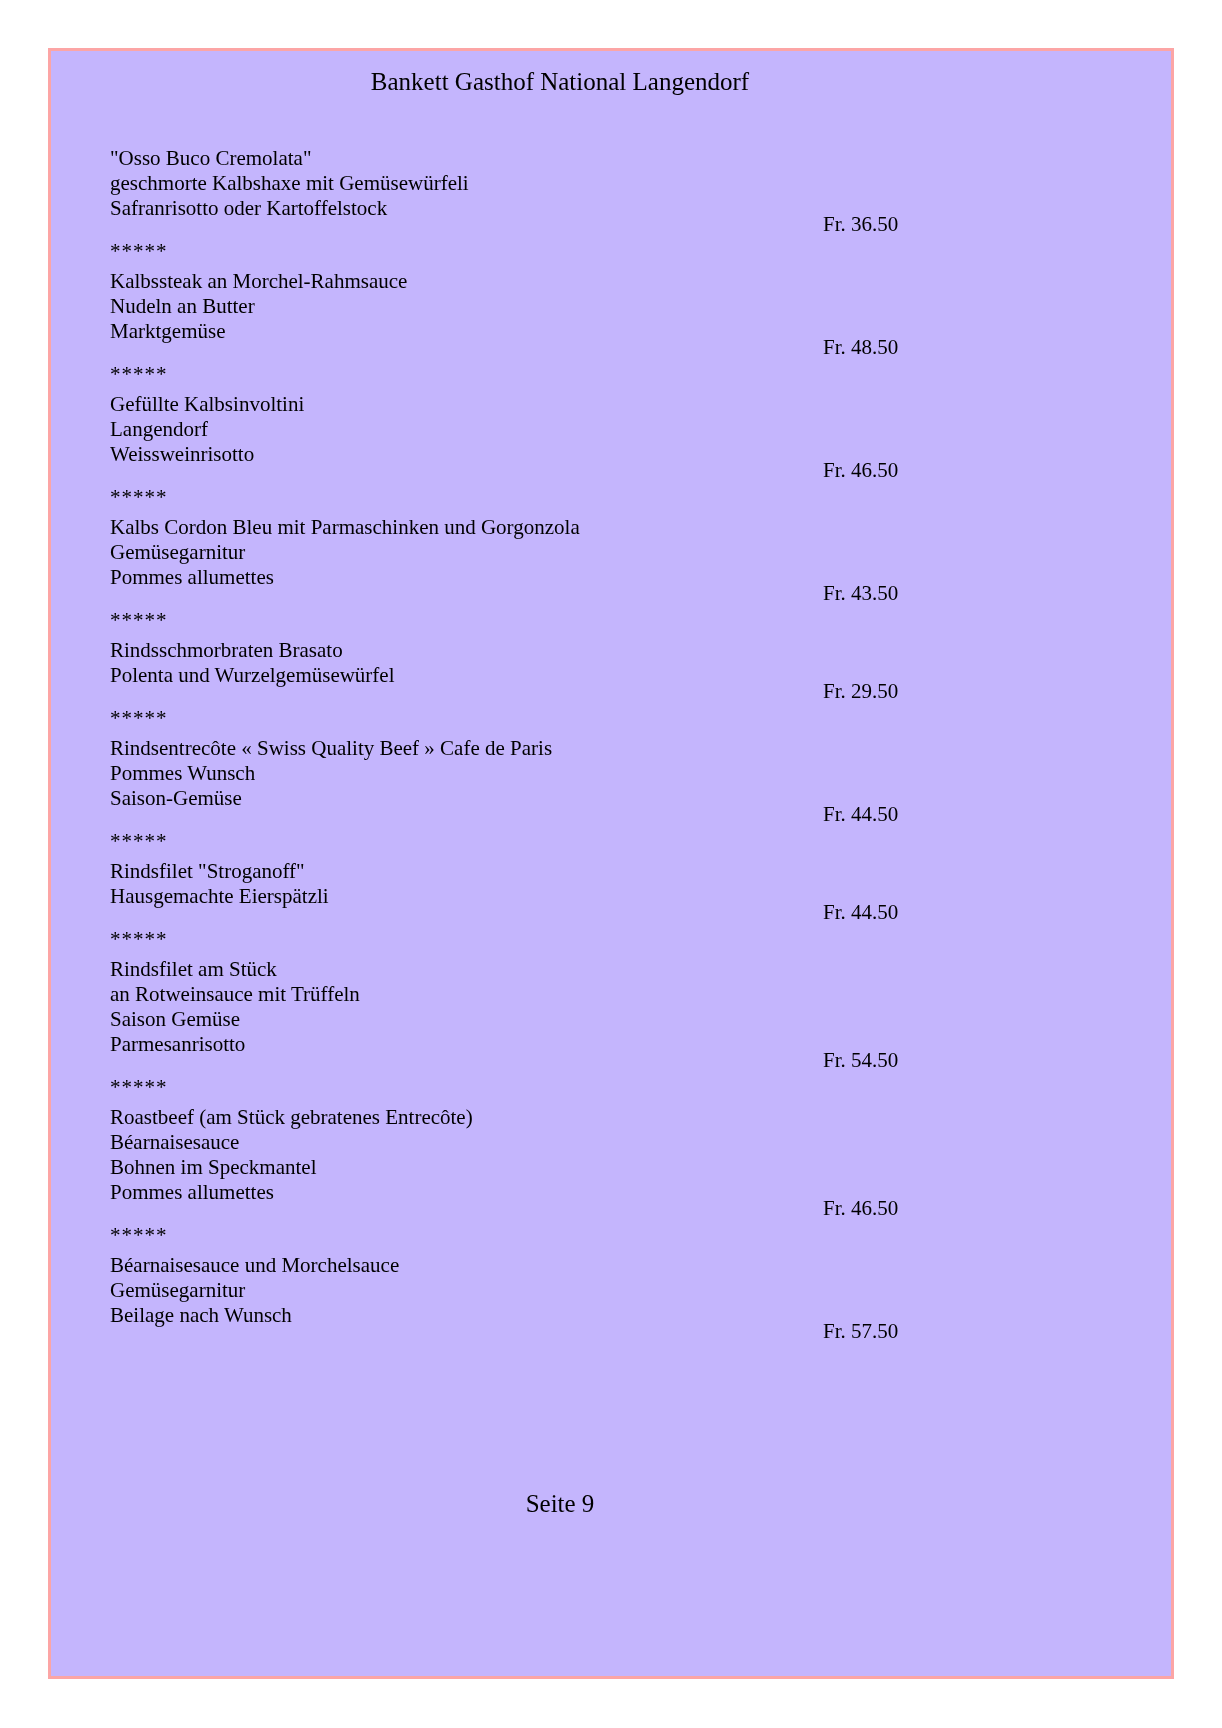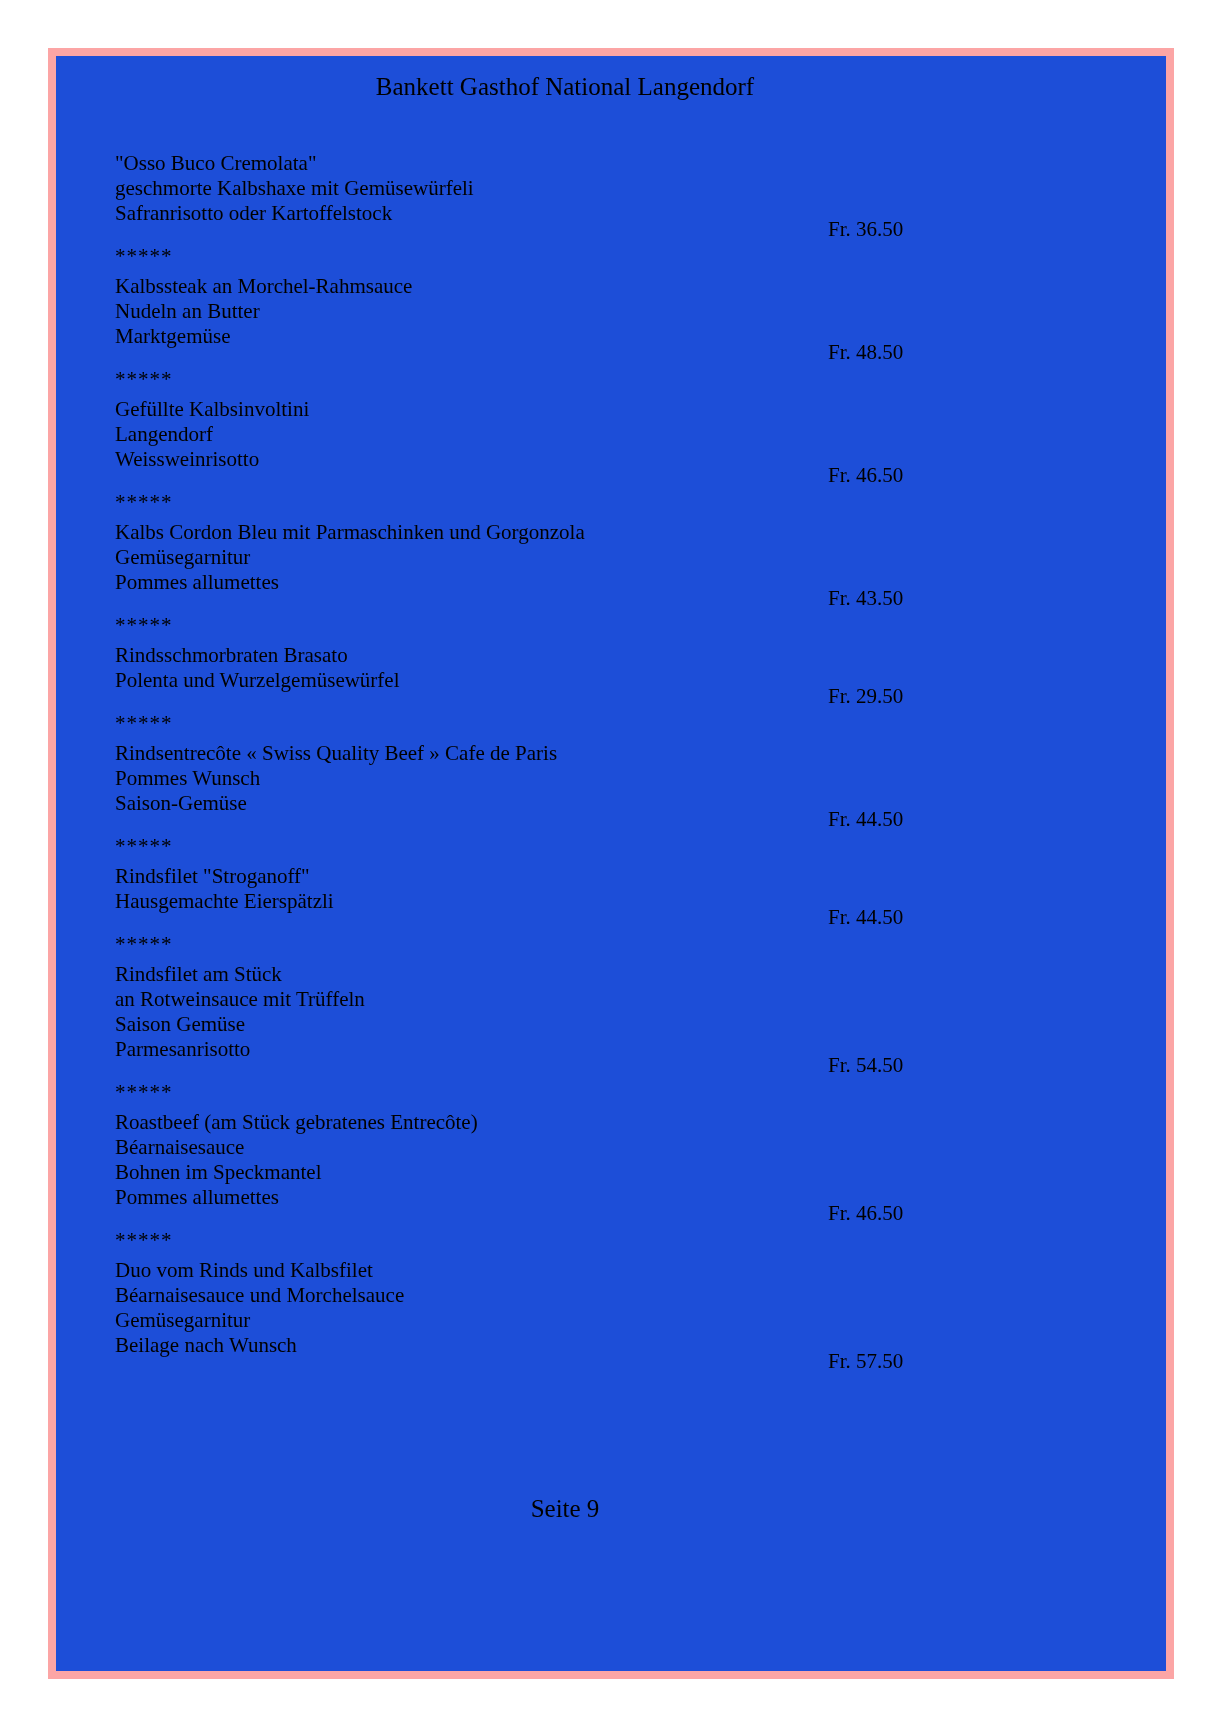--- a/index.html
+++ b/index.html
@@ -15,23 +15,23 @@
     font-family: "Liberation Serif", serif;
     color: #000000;
     overflow: hidden;
   }
   .border-frame {
     position: absolute;
     left: 48px;
     top: 48px;
     width: 1126px;
     height: 1631px;
-    border: 8px solid #fca5a5;
+    border: 3px solid #fca5a5;
     box-sizing: border-box;
-    background: #1d4ed8;
+    background: #c4b5fd;
   }
   .title {
     position: absolute;
     left: 59px;
     top: 16px;
     width: 900px;
     text-align: center;
     font-size: 25px;
     line-height: 30px;
     white-space: nowrap;
@@ -127,21 +127,20 @@
         </div>
         <div class="sep">*****</div>
         <div class="item">
           <div class="line"><span>Roastbeef (am Stück gebratenes Entrecôte)</span></div>
           <div class="line"><span>Béarnaisesauce</span></div>
           <div class="line"><span>Bohnen im Speckmantel</span></div>
           <div class="line"><span>Pommes allumettes</span><span class="price">Fr. 46.50</span></div>
         </div>
         <div class="sep">*****</div>
         <div class="item">
-          <div class="line"><span>Duo vom Rinds und Kalbsfilet</span></div>
           <div class="line"><span>Béarnaisesauce und Morchelsauce</span></div>
           <div class="line"><span>Gemüsegarnitur</span></div>
           <div class="line"><span>Beilage nach Wunsch</span><span class="price">Fr. 57.50</span></div>
         </div>
       </div>
 
     <div class="footer">Seite 9</div>
   </div>
 </div>
 

